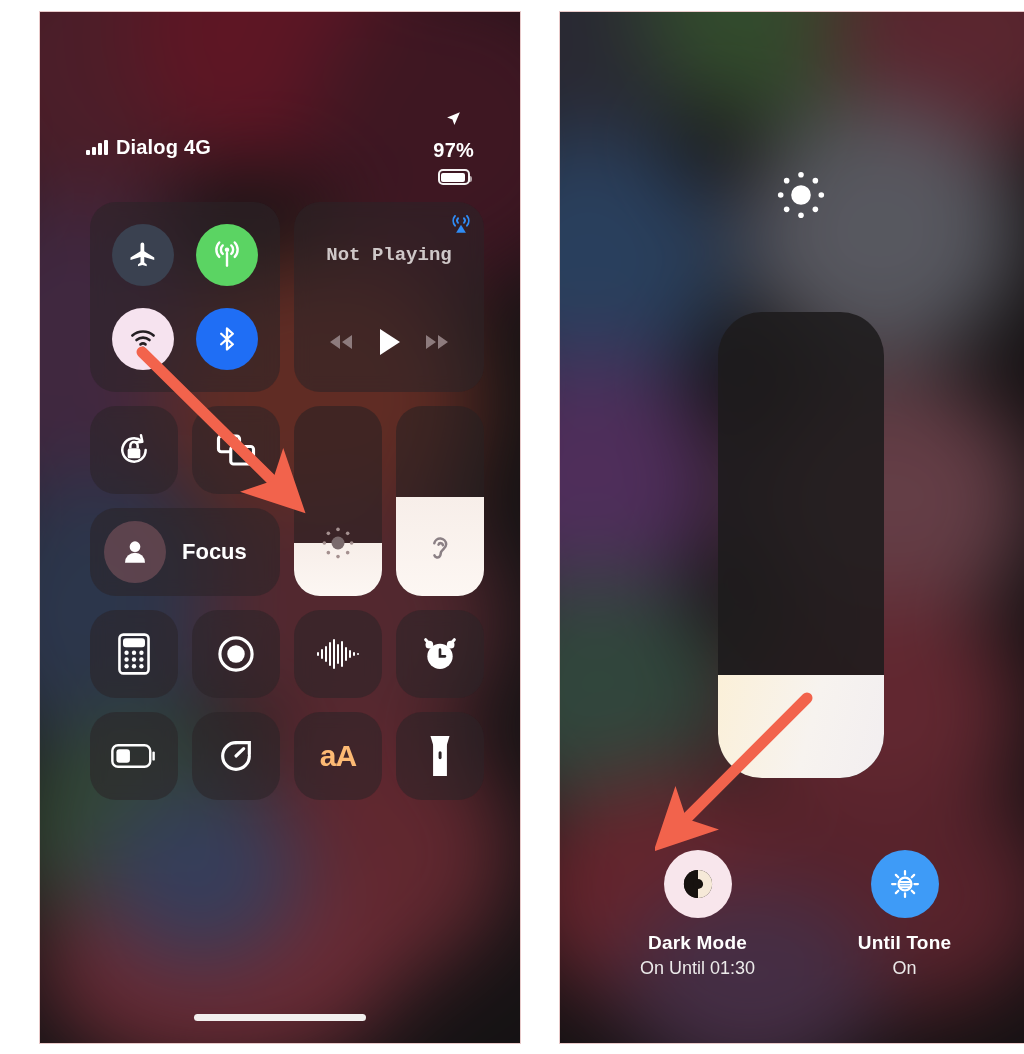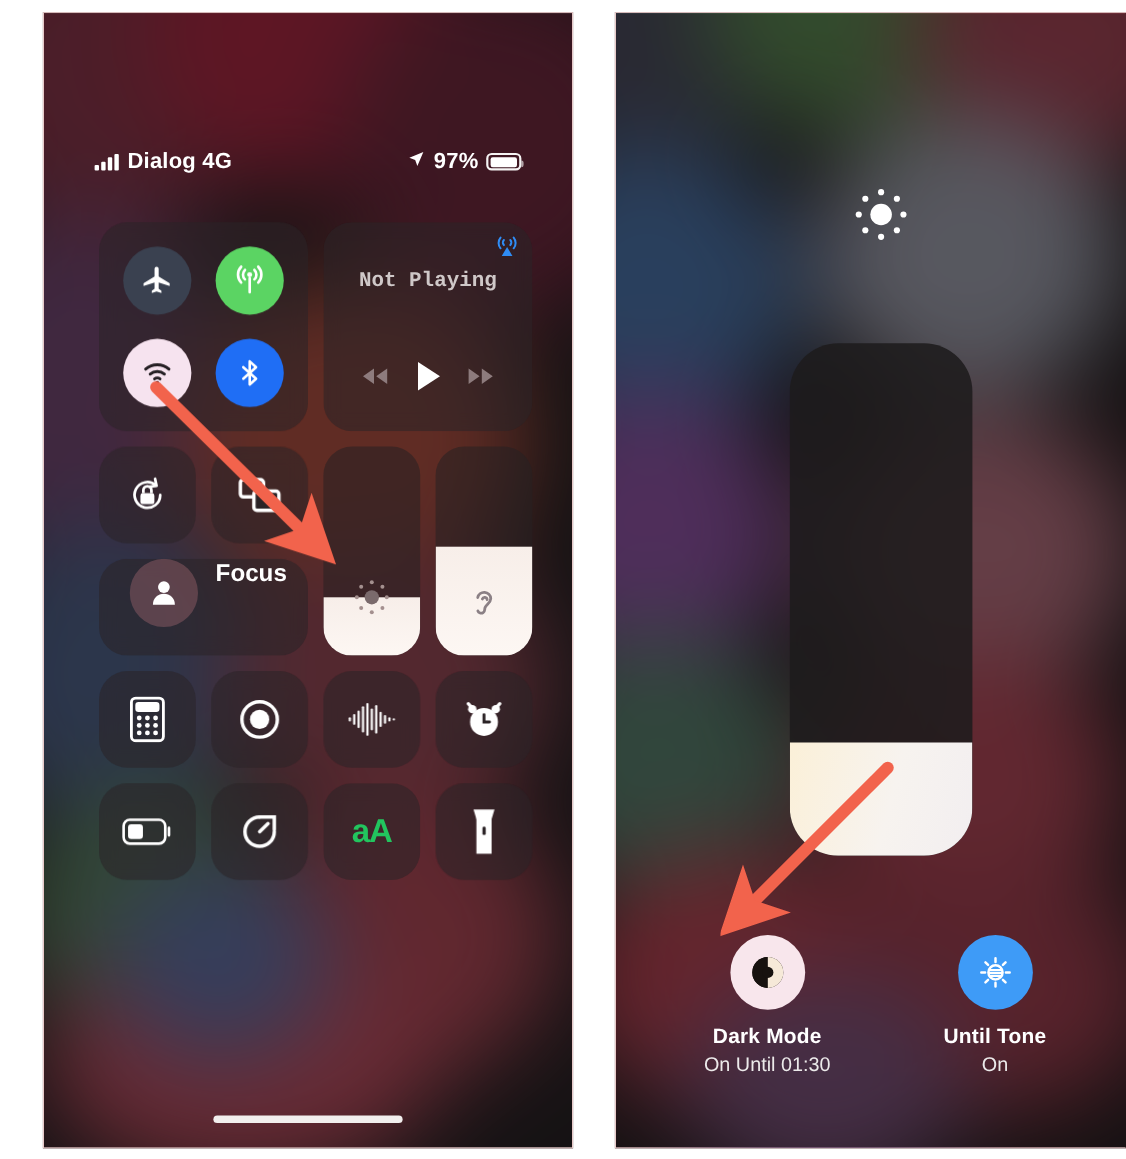--- a/index.html
+++ b/index.html
@@ -28,21 +28,21 @@
   .scrim{position:absolute;inset:0;background:rgba(10,6,8,0.34);}
 
   
   .statusbar{
     position:absolute;left:0;right:0;top:118px;height:34px;
     display:flex;align-items:center;justify-content:space-between;
     padding:0 46px;color:#fff;font-size:20px;font-weight:bold;
     letter-spacing:.2px;
   }
   .sb-left{display:flex;align-items:center;gap:8px;}
-  .sb-right{display:flex;align-items:center;gap:7px;}
+  .sb-right{display:flex;align-items:center;gap:7px;flex-direction:column;}
   .bars{display:flex;align-items:flex-end;gap:2.5px;height:15px;}
   .bars i{display:block;width:3.6px;background:#fff;border-radius:1px;}
   .bars i:nth-child(1){height:5px}
   .bars i:nth-child(2){height:8px}
   .bars i:nth-child(3){height:11.5px}
   .bars i:nth-child(4){height:15px}
   .batt{
     width:32px;height:16px;border:2px solid rgba(255,255,255,.95);
     border-radius:5px;position:relative;padding:1.5px;box-sizing:border-box;
   }
@@ -77,22 +77,22 @@
   }
   .media .ctrls{
     position:absolute;left:0;right:0;bottom:30px;
     display:flex;align-items:center;justify-content:space-around;
     padding:0 22px;box-sizing:border-box;
   }
   .airplay{position:absolute;right:10px;top:8px;width:26px;height:26px;}
 
   .sq{width:88px;height:88px;display:flex;align-items:center;justify-content:center;}
   .focusbtn{
-    width:190px;height:88px;display:flex;align-items:flex-start;gap:16px;
-    padding-left:28px;box-sizing:border-box;
+    width:190px;height:88px;display:flex;align-items:center;gap:16px;
+    padding-left:14px;box-sizing:border-box;
   }
   .focus-circ{
     width:62px;height:62px;border-radius:50%;background:rgba(196,120,130,0.32);
     display:flex;align-items:center;justify-content:center;flex:none;
   }
   .focus-label{color:#fff;font-size:22px;font-weight:600;}
 
   
   .slider{
     width:88px;height:190px;border-radius:26px;overflow:hidden;position:relative;
@@ -366,21 +366,21 @@
           </svg>
         </div>
         <div class="mod sq">
           <svg width="40" height="40" viewBox="0 0 24 24" fill="none" stroke="#fff" stroke-width="1.9" stroke-linecap="round">
             <path d="M12 4a8 8 0 1 0 8 8"></path>
               <path d="M12 4h8v7"></path>
               <path d="M12 12 16.6 7.6"></path>
           </svg>
         </div>
         <div class="mod sq">
-          <span style="color: #22c55e; font-weight: bold; letter-spacing: -1px; font-size: 30px;" id="aa-glyph">aA</span>
+          <span style="color: #fdba74; font-weight: bold; letter-spacing: -1px; font-size: 30px;" id="aa-glyph">aA</span>
         </div>
         <div class="mod sq">
           <svg width="22" height="44" viewBox="0 0 14 28" fill="none" stroke="#fff" stroke-width="1.6">
             <path d="M2 2h10l-1.4 4.6H3.4z" fill="#fff"></path>
             <path d="M3.4 6.6h7.2V26H3.4z" fill="#fff"></path>
             <rect x="6.1" y="11" width="1.9" height="5" rx="1" fill="#2b2326" stroke="none"></rect>
           </svg>
         </div>
       </div>
     </div>

